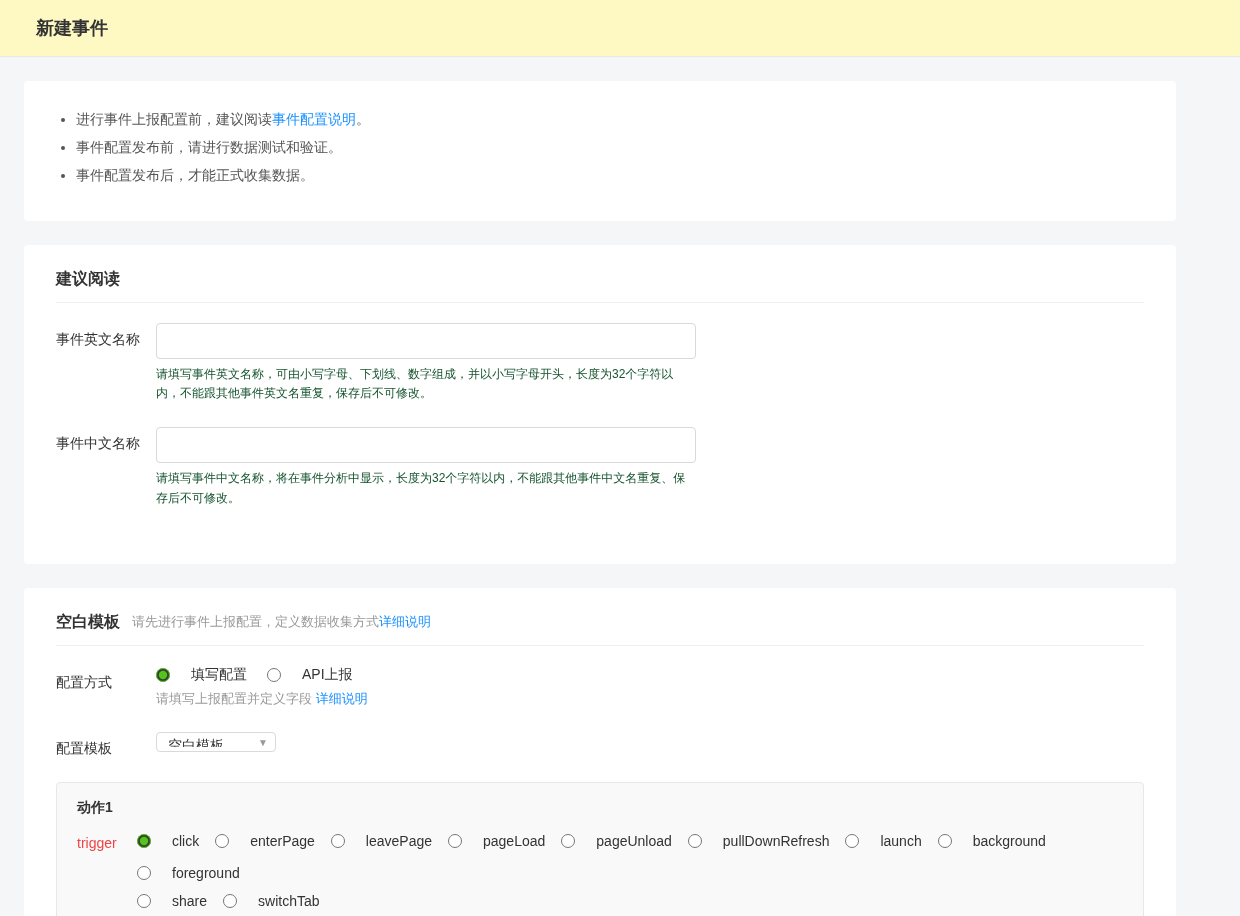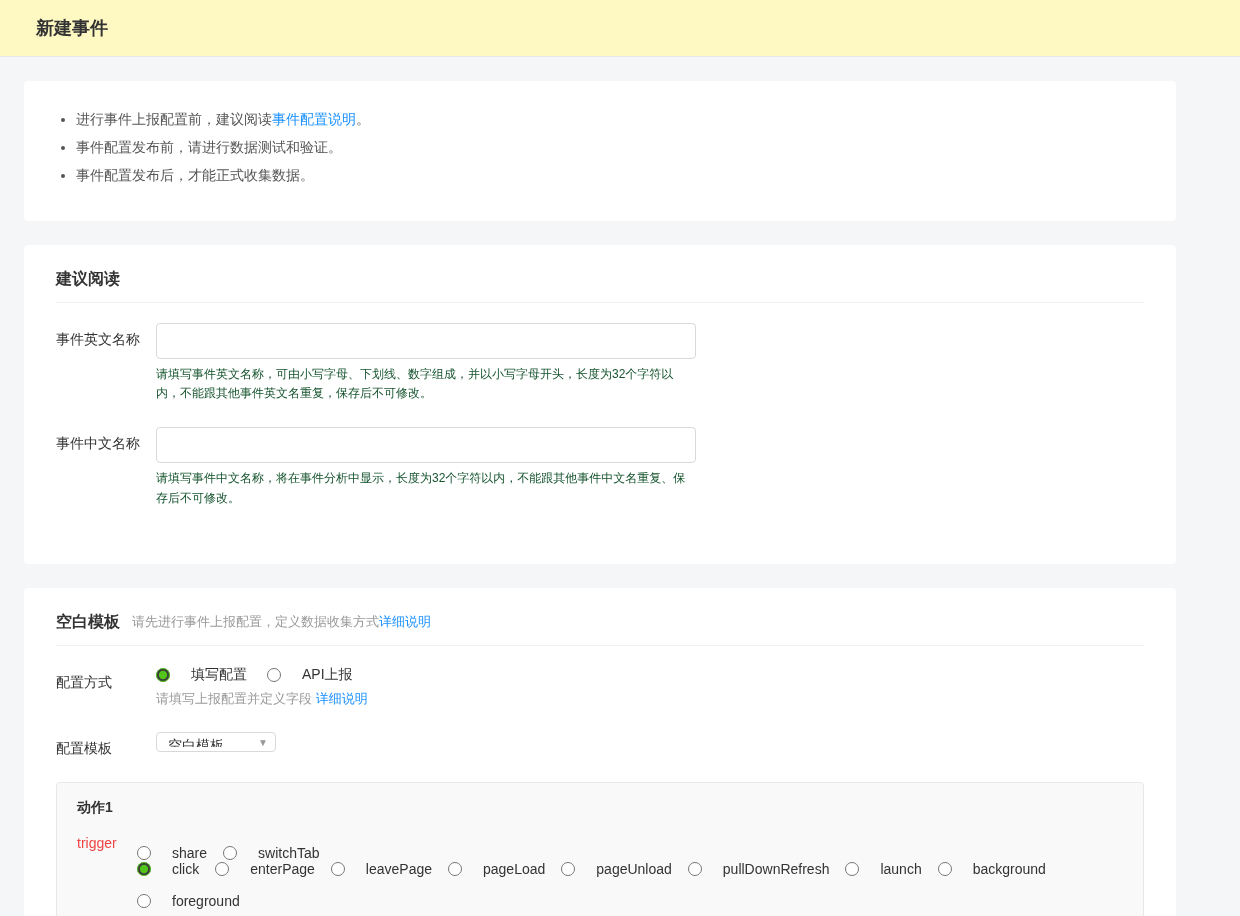--- a/index.html
+++ b/index.html
@@ -276,66 +276,66 @@
           <span class="select-arrow">▼</span>
         </div>
       </div>
     </div>
 
     <div class="action-card">
       <div class="action-card-title">动作1</div>
       <div class="trigger-row">
         <div class="trigger-label">trigger</div>
         <div>
+          <div class="trigger-options">
+            <label class="radio-item">
+              <input type="radio" name="trigger" value="click" checked="" style="">
+              <span>click</span>
+            </label>
+            <label class="radio-item">
+              <input type="radio" name="trigger" value="enterPage" style="">
+              <span>enterPage</span>
+            </label>
+            <label class="radio-item">
+              <input type="radio" name="trigger" value="leavePage" style="">
+              <span>leavePage</span>
+            </label>
+            <label class="radio-item">
+              <input type="radio" name="trigger" value="pageLoad" style="">
+              <span>pageLoad</span>
+            </label>
+            <label class="radio-item">
+              <input type="radio" name="trigger" value="pageUnload" style="">
+              <span>pageUnload</span>
+            </label>
+            <label class="radio-item">
+              <input type="radio" name="trigger" value="pullDownRefresh" style="">
+              <span>pullDownRefresh</span>
+            </label>
+            <label class="radio-item">
+              <input type="radio" name="trigger" value="launch" style="">
+              <span>launch</span>
+            </label>
+            <label class="radio-item">
+              <input type="radio" name="trigger" value="background" style="">
+              <span>background</span>
+            </label>
+            <label class="radio-item">
+              <input type="radio" name="trigger" value="foreground" style="">
+              <span>foreground</span>
+            </label>
+          </div>
           <div class="trigger-options" style="margin-top:12px;">
             <label class="radio-item">
               <input type="radio" name="trigger" value="share" style="">
               <span>share</span>
             </label>
             <label class="radio-item">
               <input type="radio" name="trigger" value="switchTab" style="">
               <span>switchTab</span>
             </label>
           </div>
-          <div class="trigger-options">
-            <label class="radio-item">
-              <input type="radio" name="trigger" value="click" checked="" style="">
-              <span>click</span>
-            </label>
-            <label class="radio-item">
-              <input type="radio" name="trigger" value="enterPage" style="">
-              <span>enterPage</span>
-            </label>
-            <label class="radio-item">
-              <input type="radio" name="trigger" value="leavePage" style="">
-              <span>leavePage</span>
-            </label>
-            <label class="radio-item">
-              <input type="radio" name="trigger" value="pageLoad" style="">
-              <span>pageLoad</span>
-            </label>
-            <label class="radio-item">
-              <input type="radio" name="trigger" value="pageUnload" style="">
-              <span>pageUnload</span>
-            </label>
-            <label class="radio-item">
-              <input type="radio" name="trigger" value="pullDownRefresh" style="">
-              <span>pullDownRefresh</span>
-            </label>
-            <label class="radio-item">
-              <input type="radio" name="trigger" value="launch" style="">
-              <span>launch</span>
-            </label>
-            <label class="radio-item">
-              <input type="radio" name="trigger" value="background" style="">
-              <span>background</span>
-            </label>
-            <label class="radio-item">
-              <input type="radio" name="trigger" value="foreground" style="">
-              <span>foreground</span>
-            </label>
-          </div>
           <div class="trigger-desc">点击时触发</div>
         </div>
       </div>
     </div>
   </div>
 </div>
 
 </body></html>

